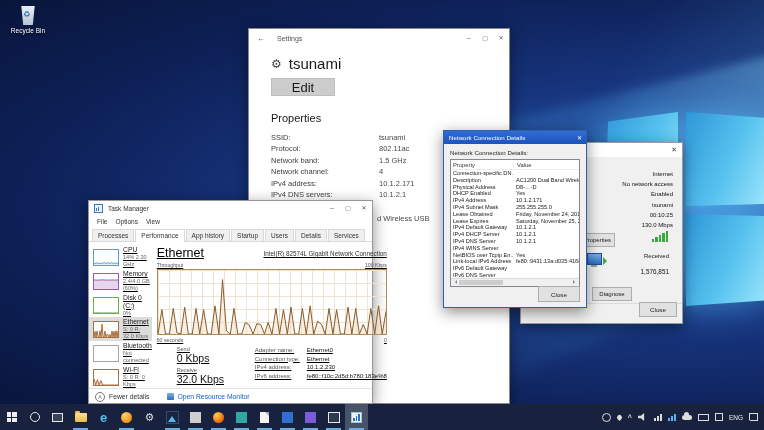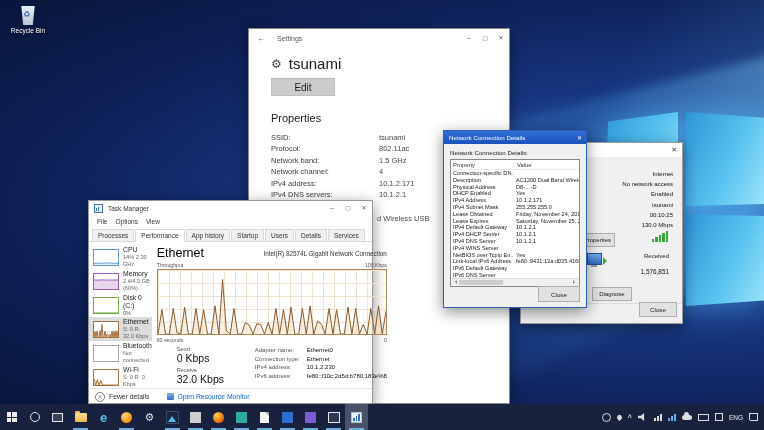--- a/index.html
+++ b/index.html
@@ -39,38 +39,38 @@
   #settings .tbar{height:18px;display:flex;align-items:center;font-size:7px;color:#555;}
   #settings .back{margin-left:8px;font-size:8px;color:#333;}
   #settings .ttl{margin-left:12px;}
   #settings .body{padding-left:22px;}
   .netname{display:flex;align-items:center;margin-top:8px;color:#1a1a1a;}
   .netname .gear{font-size:12px;color:#444;margin-right:7px;}
   .netname .nm{font-size:15px;}
   .iprow{display:flex;margin-top:8px;font-size:7.5px;color:#222;}
   .iprow .l{width:48px;}
   .editbtn{margin-top:6px;width:62px;height:16px;background:#cccccc;border:1px solid #bdbdbd;
-    font-size:10px;color:#1a1a1a;display:flex;align-items:center;justify-content:center;}
+    font-size:13px;color:#1a1a1a;display:flex;align-items:center;justify-content:center;}
   .propshead{margin-top:16px;font-size:11px;color:#1a1a1a;}
   .proplist{margin-top:8px;}
   .proplist .row{display:flex;font-size:7.5px;line-height:11.4px;color:#4a4a4a;}
   .proplist .row .l{width:108px;color:#3c3c3c;}
   .frag{position:absolute;left:128px;top:185px;font-size:7.5px;color:#4a4a4a;}
   
   #tm{left:88px;top:200px;width:283px;height:202px;border:1px solid #979797;z-index:4;}
   #tm .tbar{height:15px;display:flex;align-items:center;}
   #tm .tmico{width:7px;height:7px;margin-left:5px;border:1px solid #3c76b8;background:#eaf3fb;position:relative;}
   #tm .tmico:before{content:"";position:absolute;left:1px;bottom:1px;width:1px;height:3px;background:#3c76b8;box-shadow:2px 0 0 #3c76b8, 2px -1px 0 #3c76b8;}
   #tm .ttl{margin-left:5px;font-size:6.5px;color:#333;}
   .menubar{display:flex;height:11px;align-items:center;font-size:6.5px;color:#333;padding-left:4px;}
   .menubar span{padding:0 4px;}
   .tabstrip{display:flex;height:14px;align-items:flex-end;font-size:6.5px;color:#333;padding-left:3px;border-bottom:1px solid #d9d9d9;}
   .tab{padding:2px 5px;background:#f0f0f0;border:1px solid #d9d9d9;border-bottom:none;margin-right:1px;}
   .tab.active{background:#fff;position:relative;top:1px;padding-bottom:3px;}
-  .tmbody{display:flex;height:146px;}
+  .tmbody{display:flex;height:146px;text-decoration:underline;}
   .sidebar{width:95px;padding-top:3px;}
   .sbitem{height:24px;display:flex;align-items:center;padding-left:4px;}
   .sbitem.sel{background:#dcdcdc;}
   .thumb{width:24px;height:15px;background:#fff;margin-right:4px;flex:none;}
   .sbtext .nm{font-size:6.8px;color:#1a1a1a;line-height:8px;}
   .sbtext .dt{font-size:5.6px;color:#666;line-height:7px;}
   .tmmain{flex:1;padding:4px 7px 0 5px;}
   .mhead{display:flex;align-items:flex-start;}
   .mhead .big{font-size:12.5px;color:#000;}
   .mhead .sub{margin-left:auto;margin-top:4px;font-size:6.3px;color:#333;}

